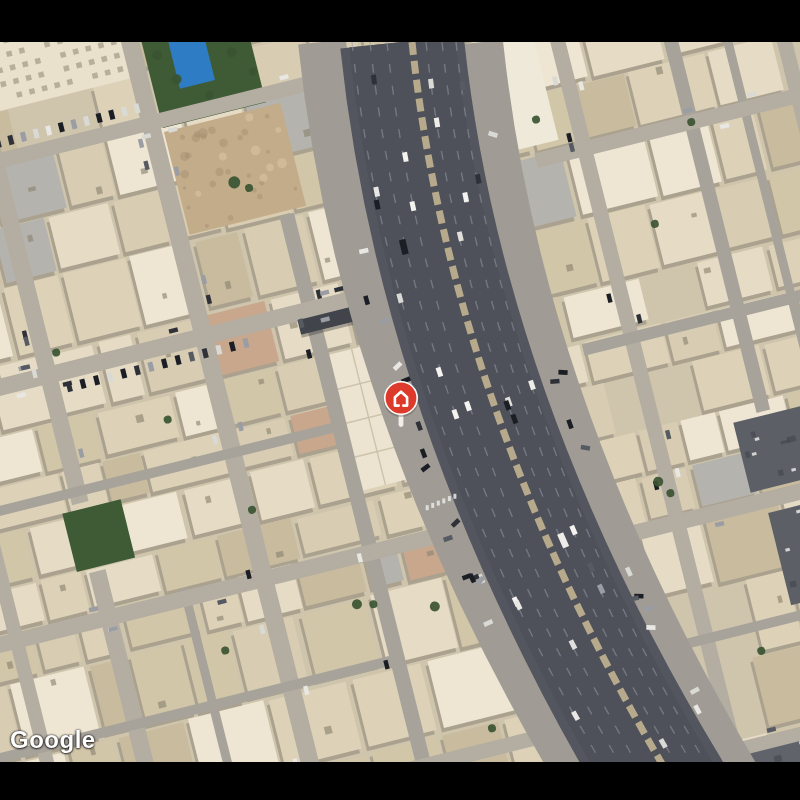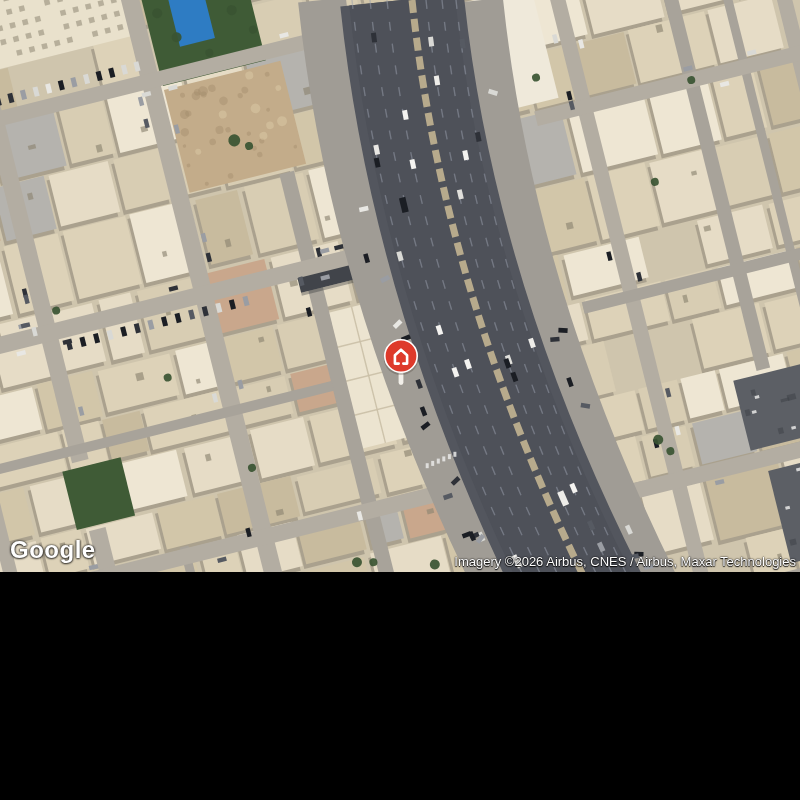--- a/index.html
+++ b/index.html
@@ -1,17 +1,17 @@
 <!DOCTYPE html>
 <html><head>
 <meta charset="utf-8">
 <style>
   html,body{margin:0;padding:0;background:#000;}
-  .stage{position:relative;width:800px;height:572px;overflow:hidden;background:#8b5cf6;
-         font-family:"Liberation Sans",sans-serif;}
+  .stage{position:relative;width:800px;height:720px;overflow:hidden;background:#8b5cf6;
+         font-family:"Liberation Sans",sans-serif;margin-top:42px;}
   .stage svg.basemap{position:absolute;left:0;top:0;display:block;}
   .marker{position:absolute;left:379px;top:334px;width:44px;height:56px;cursor:pointer;}
   .logo{position:absolute;left:10px;bottom:8px;font-size:24px;font-weight:bold;letter-spacing:.5px;
         color:#fff;text-shadow:0 0 2px rgba(0,0,0,.55),0 1px 2px rgba(0,0,0,.6),
         1px 0 2px rgba(0,0,0,.4),-1px 0 2px rgba(0,0,0,.4);user-select:none;}
   .attr{position:absolute;right:4px;bottom:3px;font-size:13px;color:#fff;
         text-shadow:0 0 1px #000,0 1px 1px rgba(0,0,0,.9),0 0 2px rgba(0,0,0,.8);
         white-space:nowrap;user-select:none;}
 </style>
 </head>
@@ -1491,14 +1491,13 @@
 
   <svg class="marker" viewBox="0 0 44 56" width="44" height="56">
     <rect x="19.6" y="34" width="4.8" height="17" rx="2.4" fill="#f2efe9"></rect>
     <ellipse cx="22" cy="24.5" rx="17.2" ry="16.6" fill="rgba(50,40,30,0.25)"></ellipse>
     <circle cx="22" cy="22" r="16.2" stroke-width="1.6" fill="#de3a2b" stroke="#ffffff"></circle>
     <path d="M15.9,29.6 L15.9,21.2 L22,15.7 L28.1,21.2 L28.1,29.6 M15.9,29.6 L19.7,29.6 M24.3,29.6 L28.1,29.6" fill="none" stroke-width="2.6" stroke-linecap="round" stroke-linejoin="round" stroke="#ffffff"></path>
   </svg>
 
   <div class="logo">Google</div>
 
-  <div class="attr">Imagery ©2026 Airbus, CNES / Airbus, Maxar Technologies</div>
 </div>
 
 </body></html>

